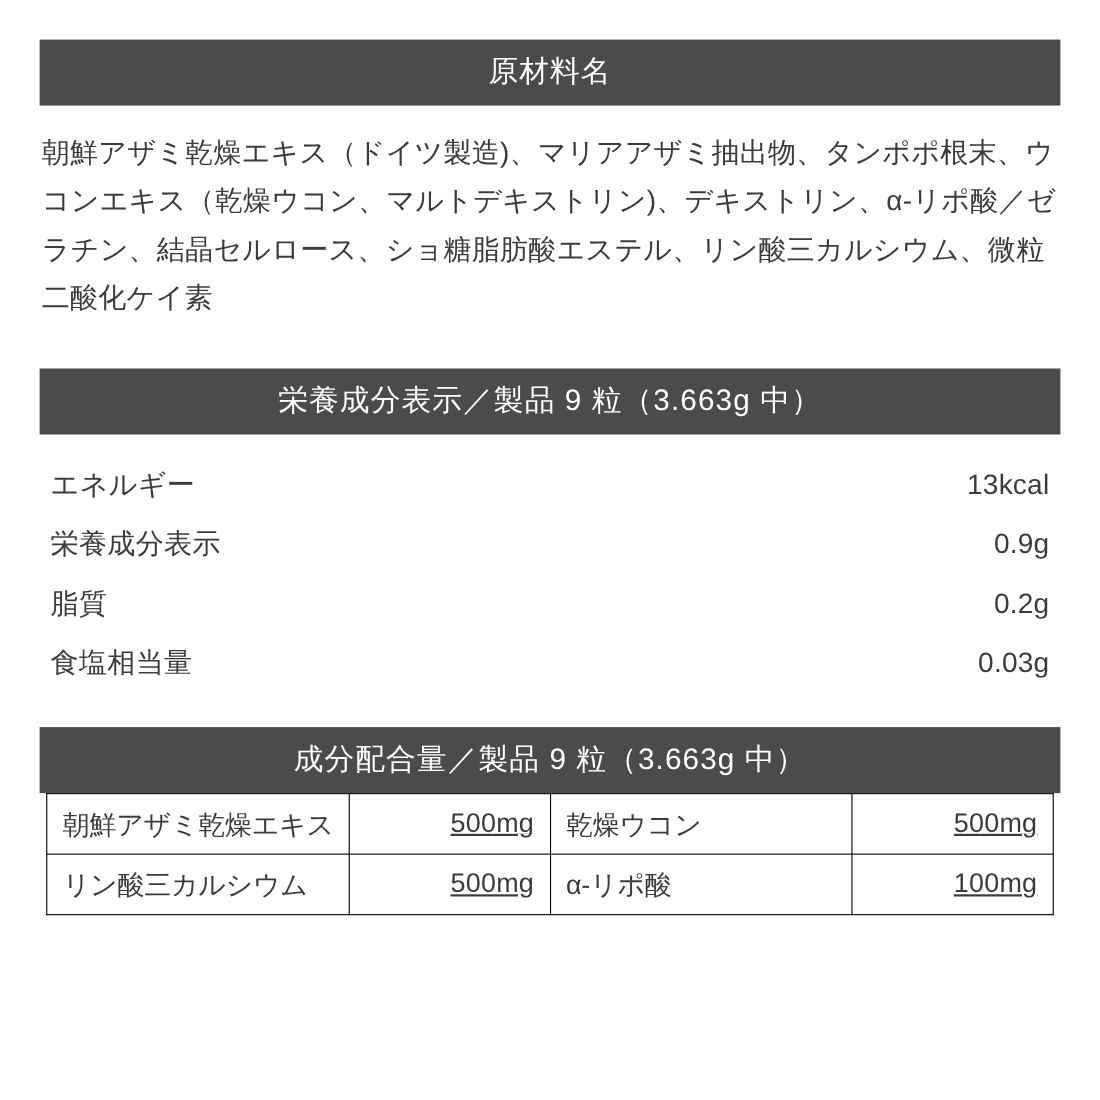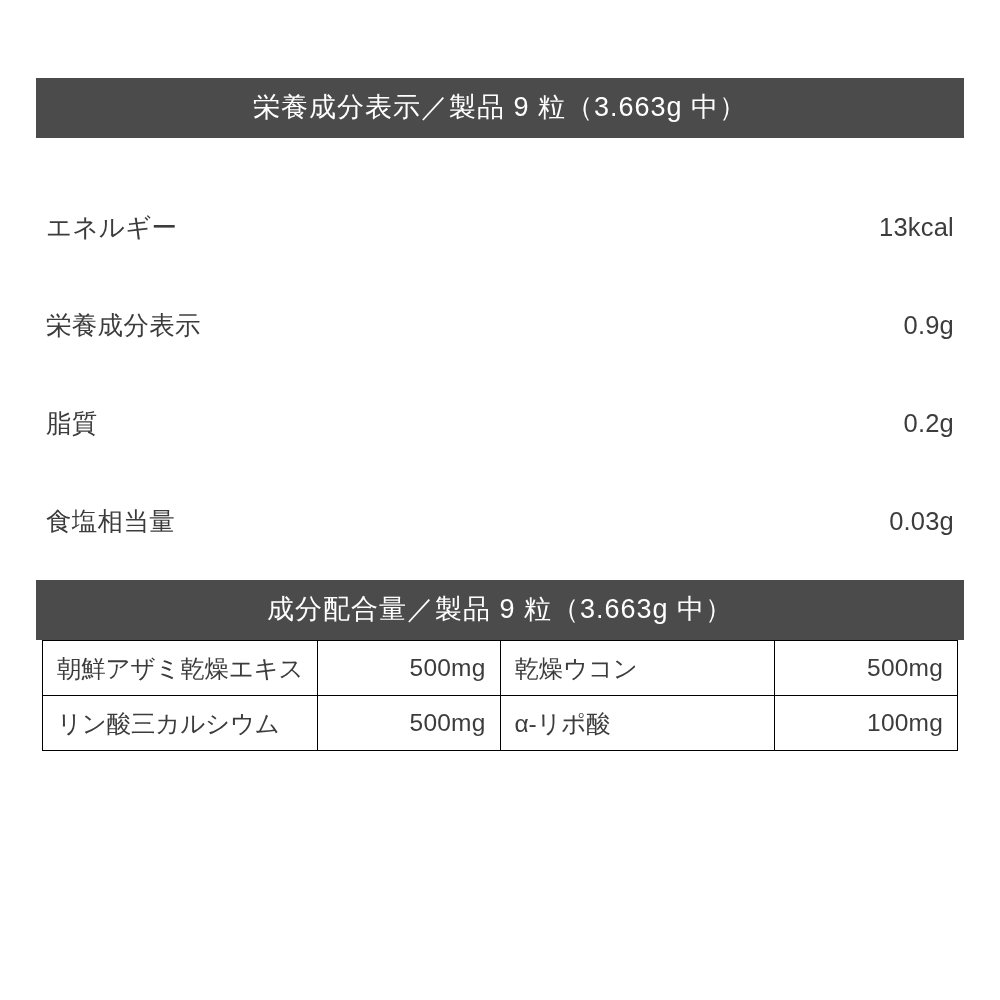--- a/index.html
+++ b/index.html
@@ -50,21 +50,20 @@
   .nutrition-row {
     display: flex;
     justify-content: space-between;
     align-items: baseline;
     font-size: 25.5px;
     padding: 9.5px 4px 9.5px 4px;
     color: #3c3c3c;
   }
   .nutrition-row .label {
     letter-spacing: 0.3px;
-    margin-top: 44px;
   }
   .nutrition-row .value {
     letter-spacing: 0.2px;
     text-align: center;
   }
 
   
   .composition {
     margin: 0 6px 0 6px;
     border-collapse: collapse;
@@ -80,34 +79,39 @@
     white-space: nowrap;
     overflow: hidden;
   }
   .composition td.name {
     text-align: left;
     letter-spacing: -0.2px;
   }
   .composition td.amt {
     text-align: right;
     letter-spacing: 0.2px;
+    text-decoration: underline;
   }
   .composition td.blank {
     border: none;
   }
 
   .sec2-wrap { margin-top: 42px; }
   .sec3-wrap { margin-top: 32px; }
   .sec3-wrap .section-bar { margin-bottom: 0; }
 </style>
 </head>
 <body>
 
 <div class="page">
 
+  <div>
+    <div class="section-bar">原材料名</div>
+    <p class="ingredients">朝鮮アザミ乾燥エキス（ドイツ製造)、マリアアザミ抽出物、タンポポ根末、ウコンエキス（乾燥ウコン、マルトデキストリン)、デキストリン、α‑リポ酸／ゼラチン、結晶セルロース、ショ糖脂肪酸エステル、リン酸三カルシウム、微粒二酸化ケイ素</p>
+  </div>
 
   <div class="sec2-wrap">
     <div class="section-bar">栄養成分表示／製品 9 粒（3.663g 中）</div>
     <div class="nutrition">
       <div class="nutrition-row">
         <span class="label">エネルギー</span>
         <span class="value">13kcal</span>
       </div>
       <div class="nutrition-row">
         <span class="label">栄養成分表示</span>

